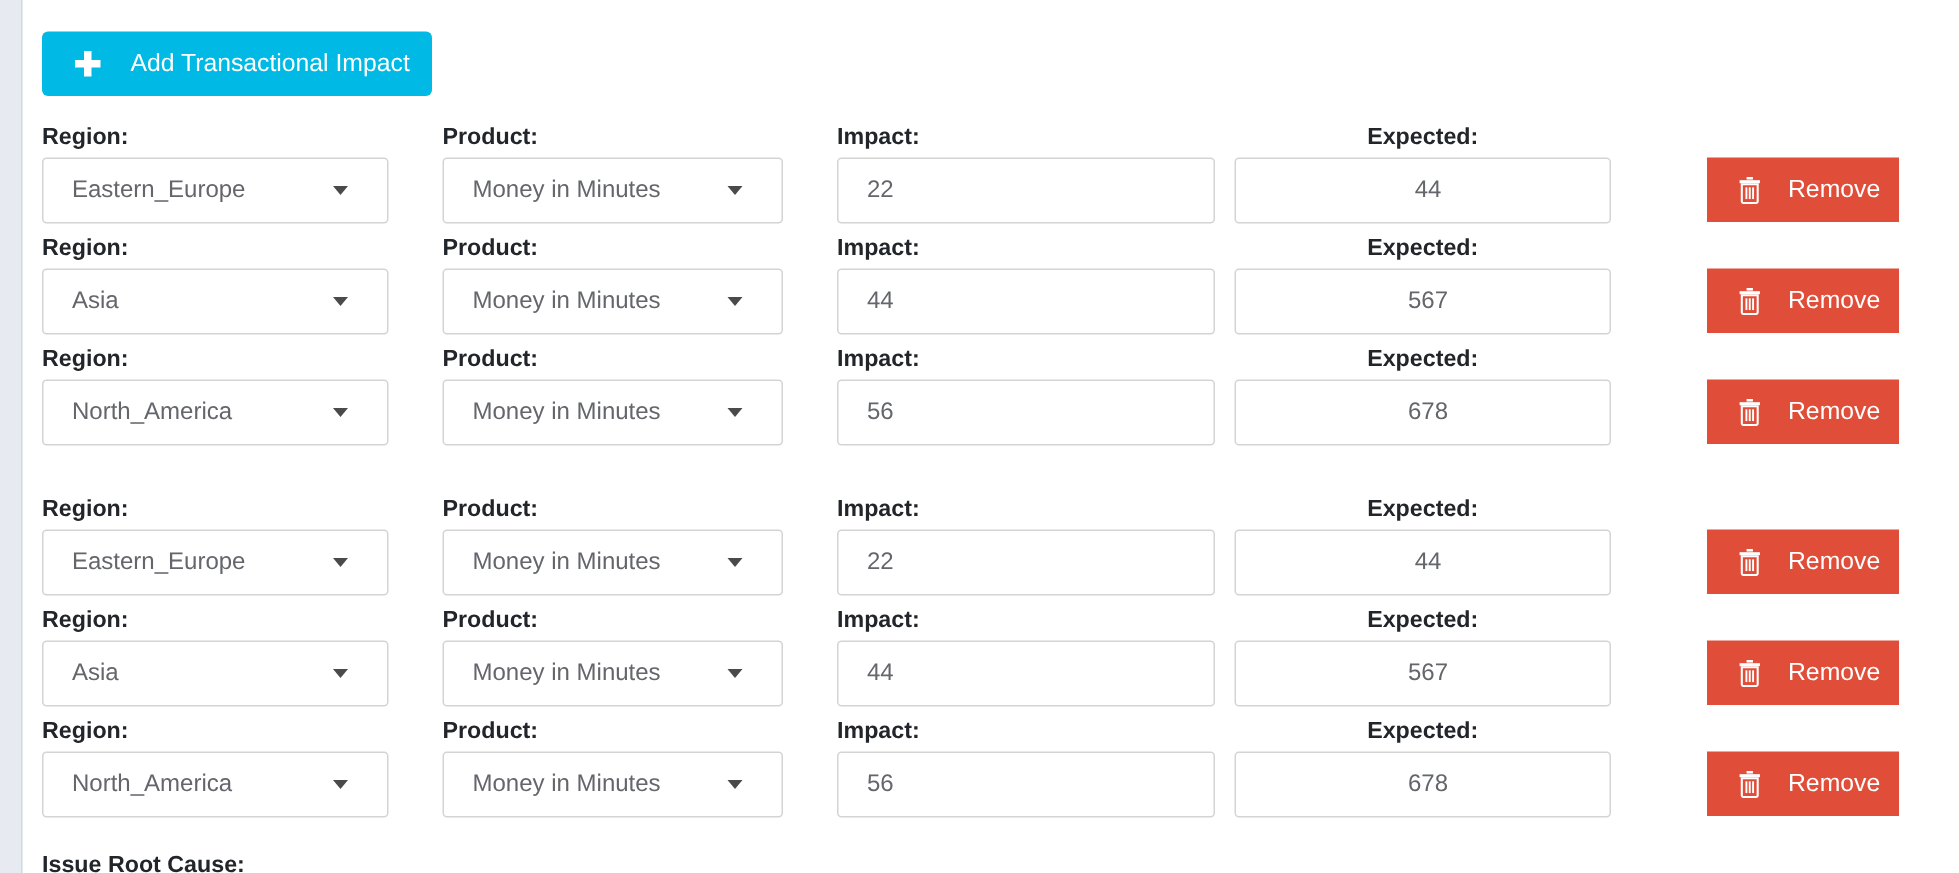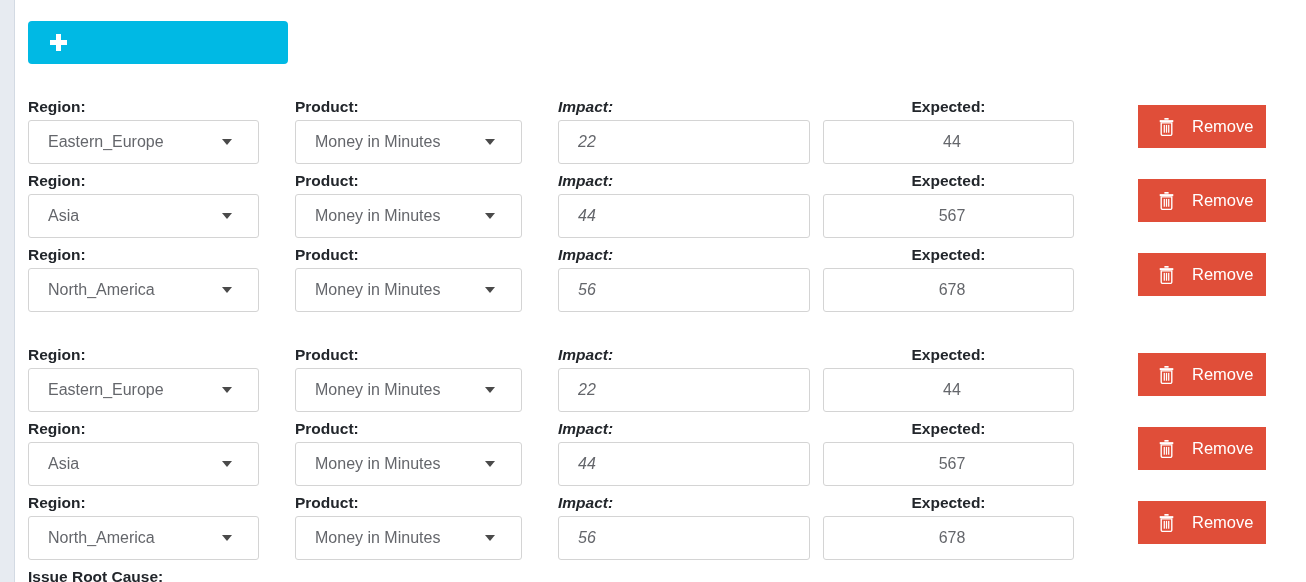--- a/index.html
+++ b/index.html
@@ -77,21 +77,21 @@
     width: 1289px;
   }
   .row {
     position: relative;
     height: 74px;
   }
   .row.gap-before { margin-top: 26px; }
 
   .field {
     position: absolute;
-    top: 15px;
+    top: 0;
   }
   .field-label {
     font-size: 15.5px;
     font-weight: bold;
     color: #22262b;
     line-height: 17px;
     margin: 0 0 5px 0;
     white-space: nowrap;
   }
   .control {
@@ -113,21 +113,21 @@
     width: 0; height: 0;
     border-left: 5px solid transparent;
     border-right: 5px solid transparent;
     border-top: 6px solid #4a4a4a;
     flex: 0 0 auto;
   }
 
   
   .col-region  { left: 11px;  width: 231px; }
   .col-product { left: 278px; width: 227px; }
-  .col-impact  { left: 541px; width: 252px; font-style: italic; }
+  .col-impact  { left: 541px; width: 252px; }
   .col-expected{ left: 806px; width: 251px; text-align: center; }
 
   
   .remove-btn {
     position: absolute;
     left: 1121px;
     top: 22px;
     width: 128px; height: 43px;
     background: #e04e39;
     border: none;
@@ -164,20 +164,21 @@
 <body>
 
 <div id="page">
 
   <div class="left-strip"></div>
 
   <div class="content">
 
     <button class="add-btn">
       <span class="plus-icon"></span>
+      <span class="add-label">Add Transactional Impact</span>
     </button>
 
     <div class="rows" id="rows-container">
         <div class="row">
 
     <div class="field col-region">
       <div class="field-label">Region:</div>
       <div class="control select-control">
         <span class="value">Eastern_Europe</span>
         <span class="caret-icon"></span>

